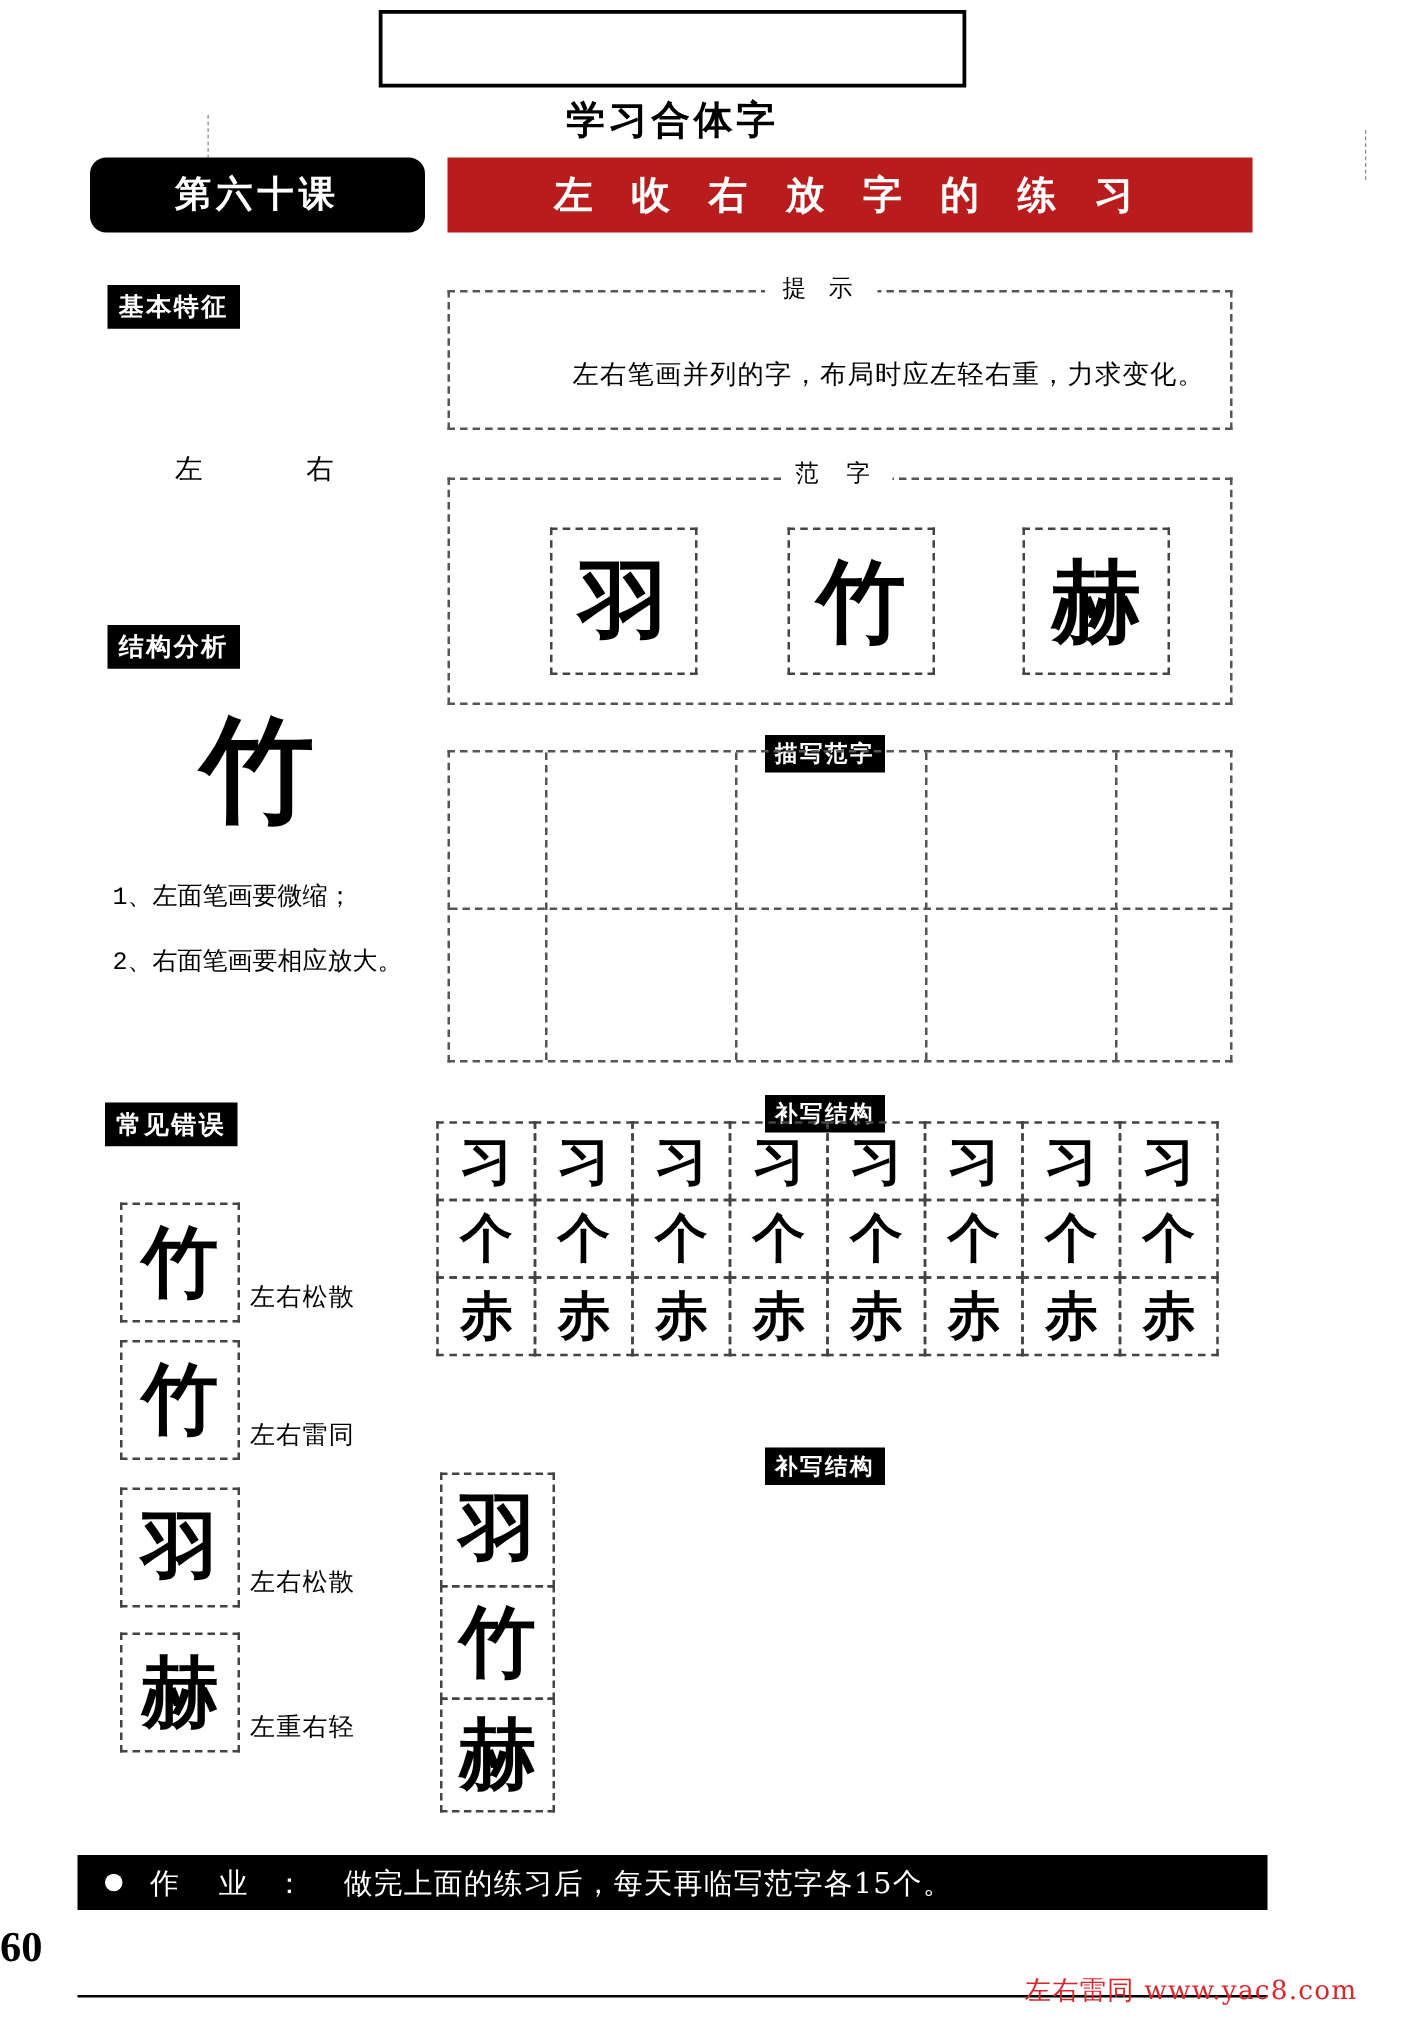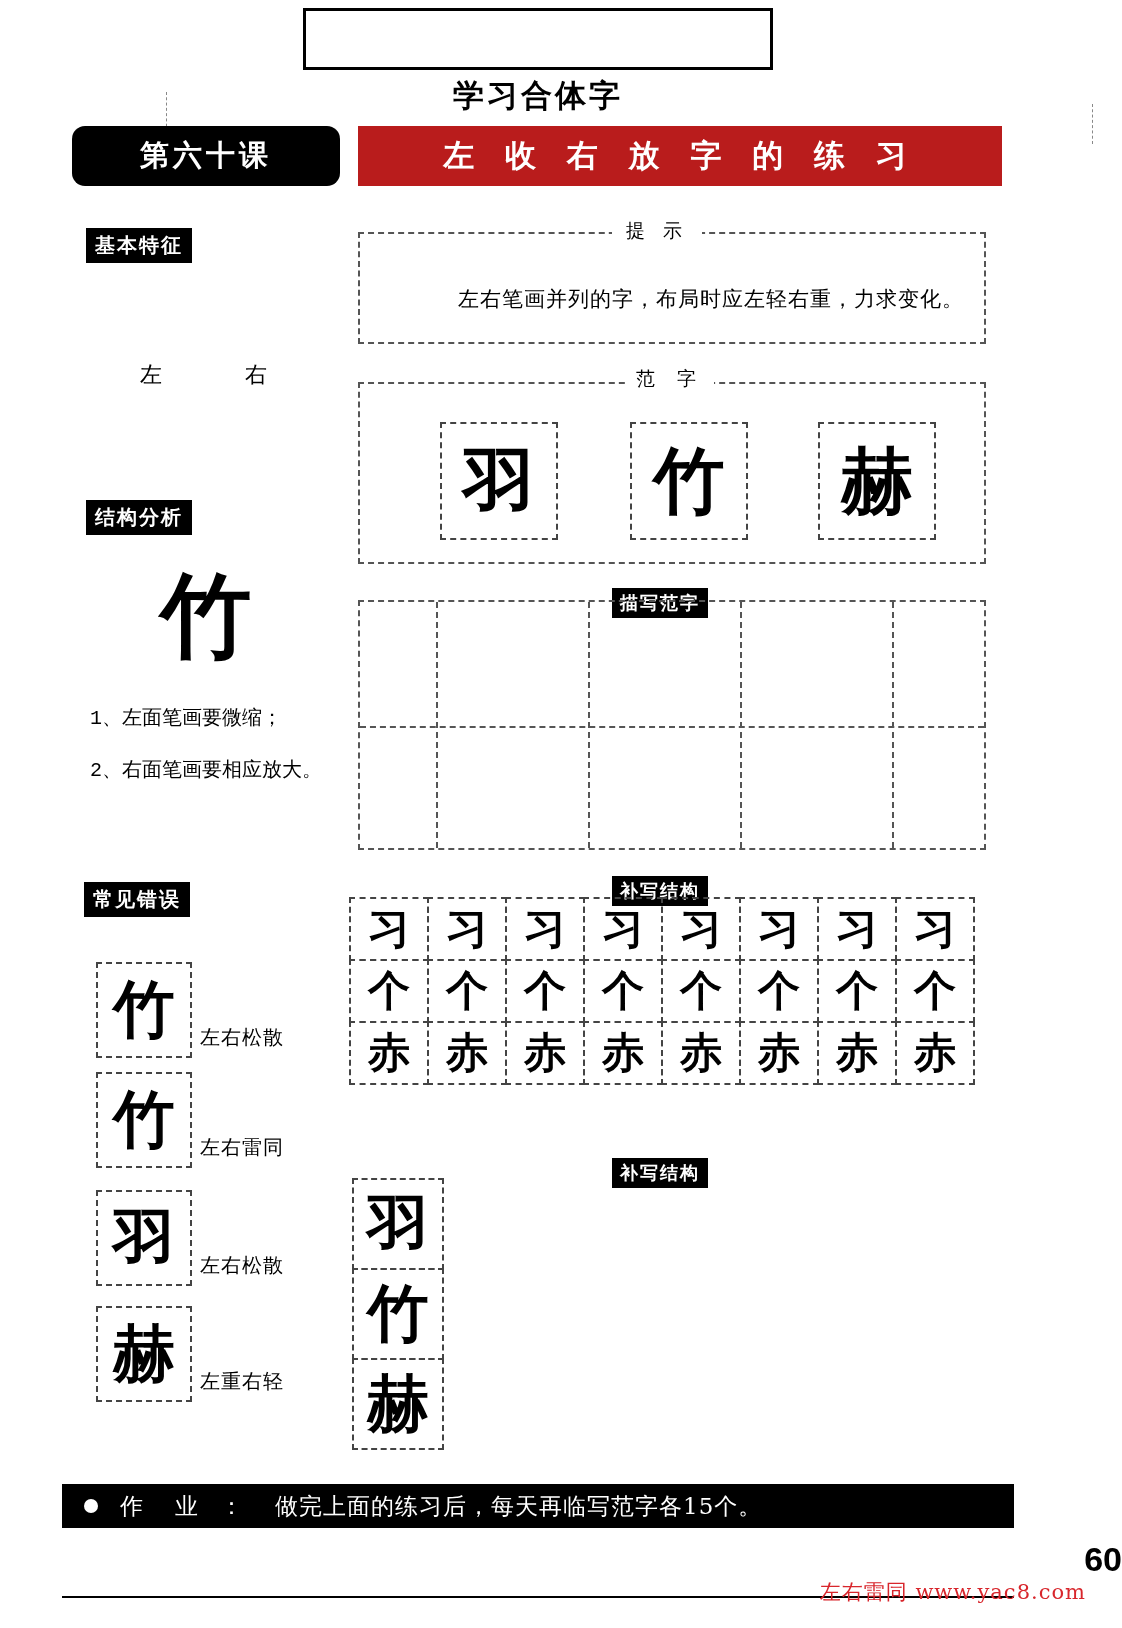--- a/index.html
+++ b/index.html
@@ -176,22 +176,22 @@
     font-family:"DejaVu Serif","Liberation Serif",serif;
     font-size:23px;letter-spacing:1px;box-sizing:border-box;
   }
   .homework .bullet{
     width:14px;height:14px;border-radius:50%;background:#fff;
     margin-right:22px;flex:none;
   }
   .homework .hw-label{letter-spacing:22px;margin-right:10px;}
 
   .page-num{
-    position:absolute;left:0;right:0;top:1540px;text-align:right;
-    font-family:Liberation Sans, sans-serif;
+    position:absolute;left:0;right:0;top:1540px;text-align:left;
+    font-family:Liberation Serif, serif;
     font-size:34px;font-weight:600;
   }
   .footer-rule{
     position:absolute;left:62px;top:1596px;width:952px;
     border-top:2px solid #000;
   }
   .watermark{
     position:absolute;right:36px;top:1578px;
     color:#d8262c;font-size:21px;letter-spacing:1px;
     font-family:"DejaVu Serif","Liberation Serif",serif;

